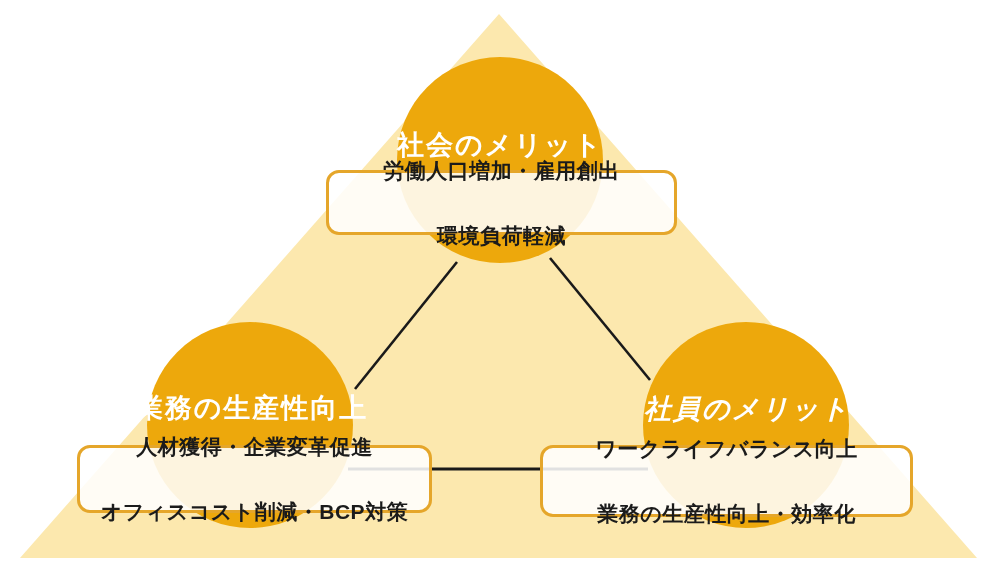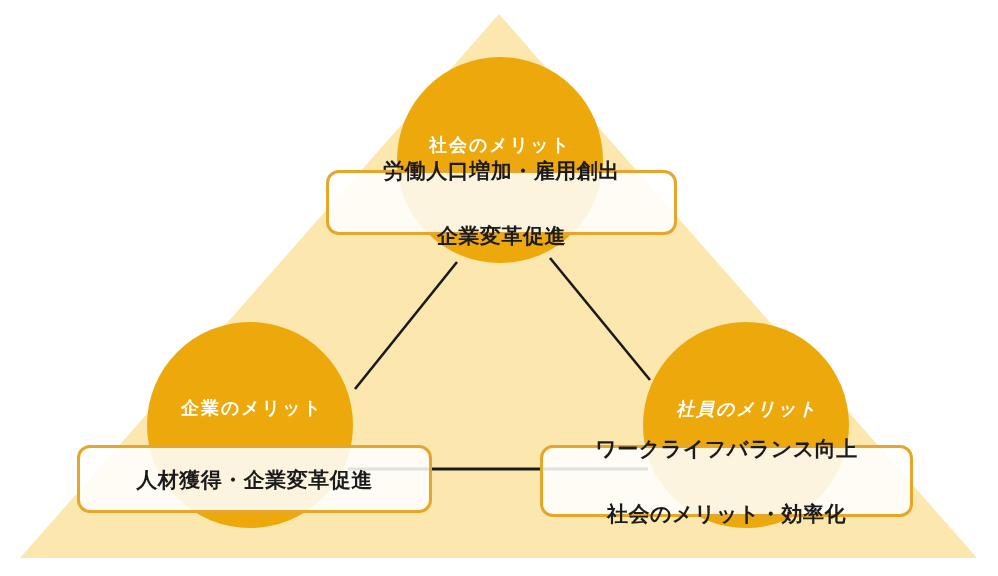--- a/index.html
+++ b/index.html
@@ -10,21 +10,21 @@
     overflow: hidden;
     background: #ffffff;
     font-family: "Liberation Sans", sans-serif;
   }
   .stage svg { position: absolute; left: 0; top: 0; }
 
   .node-label {
     position: absolute;
     transform: translate(-50%, -50%);
     color: #ffffff;
-    font-size: 18px;
+    font-size: 27px;
     font-weight: 700;
     letter-spacing: 2px;
     white-space: nowrap;
     text-align: center;
   }
 
   .detail-box {
     position: absolute;
     box-sizing: border-box;
     background: rgba(255, 255, 255, 0.87);
@@ -58,31 +58,32 @@
     <line x1="550" y1="258" x2="650" y2="380" stroke-width="2.6" stroke="#1A1A1A"></line>
     <line x1="348" y1="469" x2="648" y2="469" stroke-width="3" stroke="#1A1A1A"></line>
 
     <circle cx="500" cy="160" r="103" fill="#EDA80C"></circle>
     <circle cx="250" cy="425" r="103" fill="#EDA80C"></circle>
     <circle cx="746" cy="425" r="103" fill="#EDA80C"></circle>
   </svg>
 
   <div class="node-label" style="left:500px; top:145px;">社会のメリット</div>
 
-  <div class="node-label" style="left:252px; top:408px;">企業のメリット</div>
+  <div class="node-label" style="left:252px; top:408px;">業務の生産性向上</div>
 
   <div class="node-label" style="left:747px; top:409px;font-style:italic;">社員のメリット</div>
 
   <div class="detail-box" style="left:326px; top:170px; width:351px; height:65px;">
     <div class="detail-line">労働人口増加・雇用創出</div>
-    <div class="detail-line">企業変革促進</div>
+    <div class="detail-line">環境負荷軽減</div>
   </div>
 
   <div class="detail-box" style="left:77px; top:445px; width:355px; height:68px;">
     <div class="detail-line">人材獲得・企業変革促進</div>
+    <div class="detail-line">オフィスコスト削減・BCP対策</div>
   </div>
 
   <div class="detail-box" style="left:540px; top:445px; width:373px; height:72px;">
     <div class="detail-line">ワークライフバランス向上</div>
-    <div class="detail-line">社会のメリット・効率化</div>
+    <div class="detail-line">業務の生産性向上・効率化</div>
   </div>
 
 </div>
 
 </body></html>

